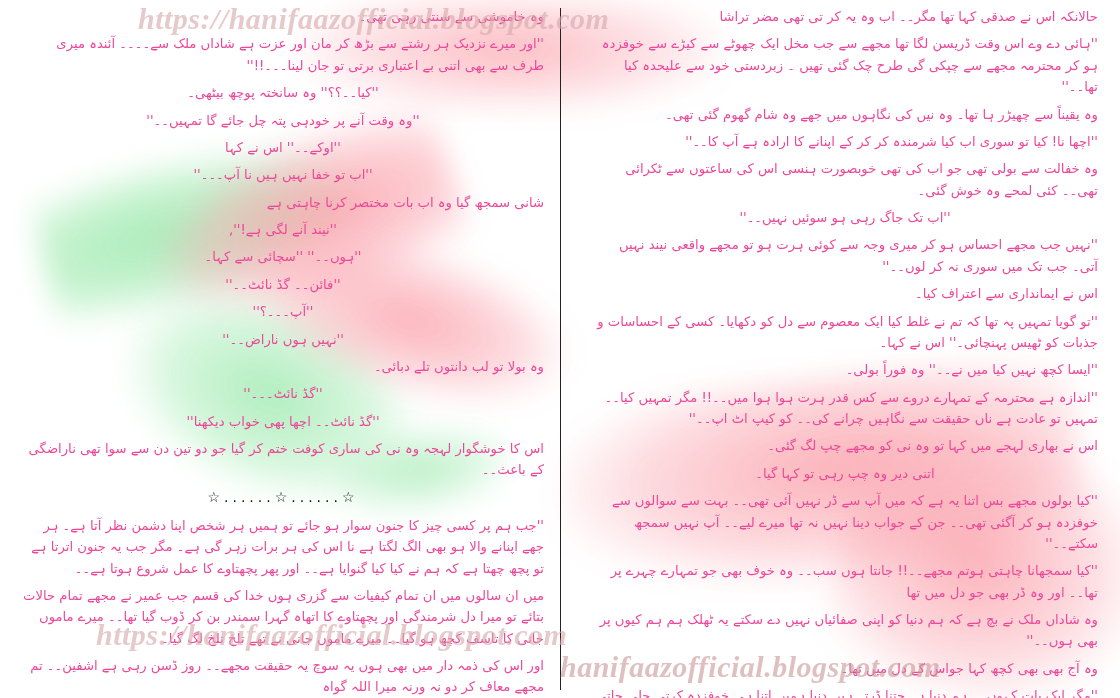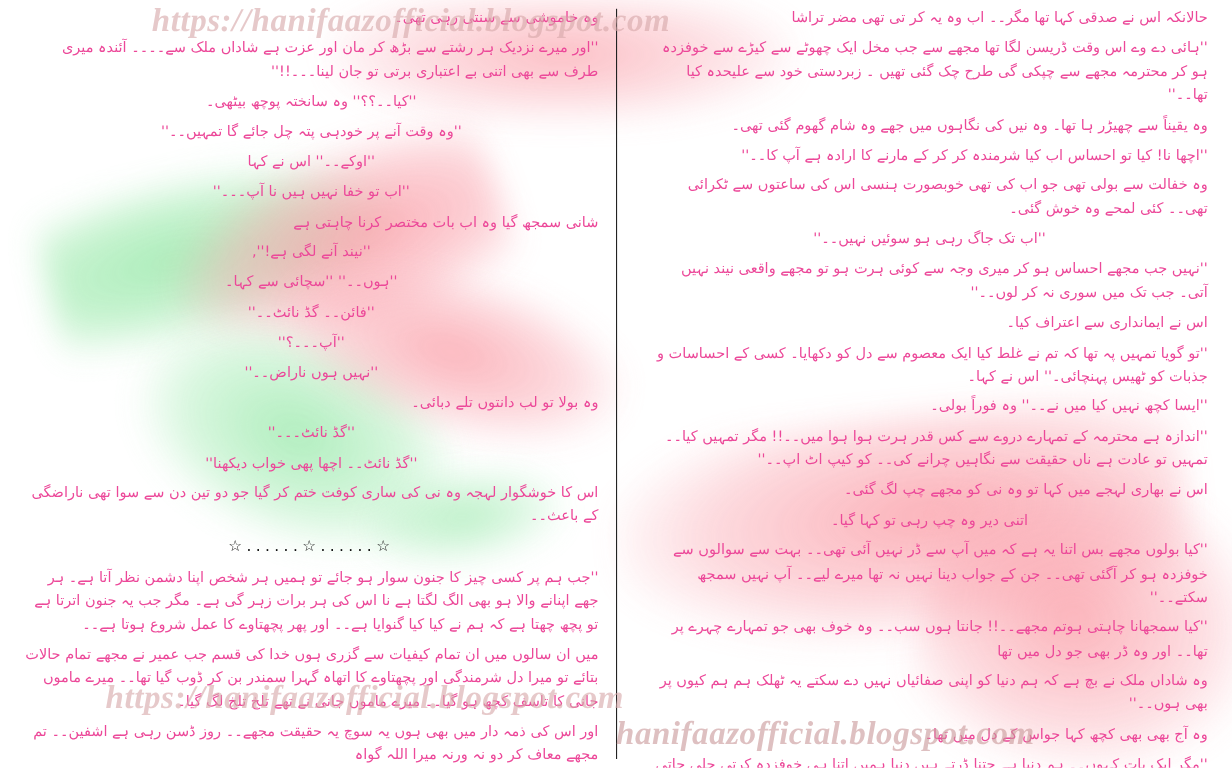--- a/index.html
+++ b/index.html
@@ -141,21 +141,21 @@
   <div class="blob blob-green-3"></div>
   <div class="blob blob-pink-3"></div>
   <div class="blob blob-pink-4"></div>
 
   <div class="columns">
 
     <div class="col col-right">
       <p class="line right">حالانکہ اس نے صدقی کہا تھا مگر۔۔ اب وہ یہ کر تی تھی مضر تراشا</p>
       <p class="line right">''ہائی دے وے اس وقت ڈریسن لگا تھا مجھے سے جب مخل ایک چھوٹے سے کیڑے سے خوفزدہ ہو کر محترمہ مجھے سے چپکی گی طرح چک گئی تھیں ۔ زبردستی خود سے علیحدہ کیا تھا۔۔''</p>
       <p class="line right">وہ یقیناً سے چھیڑر ہا تھا۔ وہ نیں کی نگاہوں میں جھے وہ شام گھوم گئی تھی۔</p>
-      <p class="line right">''اچھا نا! کیا تو احساس اب کیا شرمندہ کر کر کے مارنے کا ارادہ ہے آپ کا۔۔''</p>
+      <p class="line right">''اچھا نا! کیا تو سوری اب کیا شرمندہ کر کر کے اپنانے کا ارادہ ہے آپ کا۔۔''</p>
       <p class="line right">وہ خفالت سے بولی تھی جو اب کی تھی خوبصورت ہنسی اس کی ساعتوں سے ٹکرائی تھی۔۔ کئی لمحے وہ خوش گئی۔</p>
       <p class="line center">''اب تک جاگ رہی ہو سوئیں نہیں۔۔''</p>
       <p class="line right">''نہیں جب مجھے احساس ہو کر میری وجہ سے کوئی ہرت ہو تو مجھے واقعی نیند نہیں آتی۔ جب تک میں سوری نہ کر لوں۔۔''</p>
       <p class="line right">اس نے ایمانداری سے اعتراف کیا۔</p>
       <p class="line right">''تو گویا تمہیں پہ تھا کہ تم نے غلط کیا ایک معصوم سے دل کو دکھایا۔ کسی کے احساسات و جذبات کو ٹھیس پہنچائی۔'' اس نے کہا۔</p>
       <p class="line right">''ایسا کچھ نہیں کیا میں نے۔۔'' وہ فوراً بولی۔</p>
       <p class="line right">''اندازہ ہے محترمہ کے تمہارے دروے سے کس قدر ہرت ہوا ہوا میں۔۔!! مگر تمہیں کیا۔۔ تمہیں تو عادت ہے ناں حقیقت سے نگاہیں چرانے کی۔۔ کو کیپ اٹ اپ۔۔''</p>
       <p class="line right">اس نے بھاری لہجے میں کہا تو وہ نی کو مجھے چپ لگ گئی۔</p>
       <p class="line center">اتنی دیر وہ چپ رہی تو کہا گیا۔</p>
       <p class="line right">''کیا بولوں مجھے بس اتنا یہ ہے کہ میں آپ سے ڈر نہیں آئی تھی۔۔ بہت سے سوالوں سے خوفزدہ ہو کر آگئی تھی۔۔ جن کے جواب دینا نہیں نہ تھا میرے لیے۔۔ آپ نہیں سمجھ سکتے۔۔''</p>

